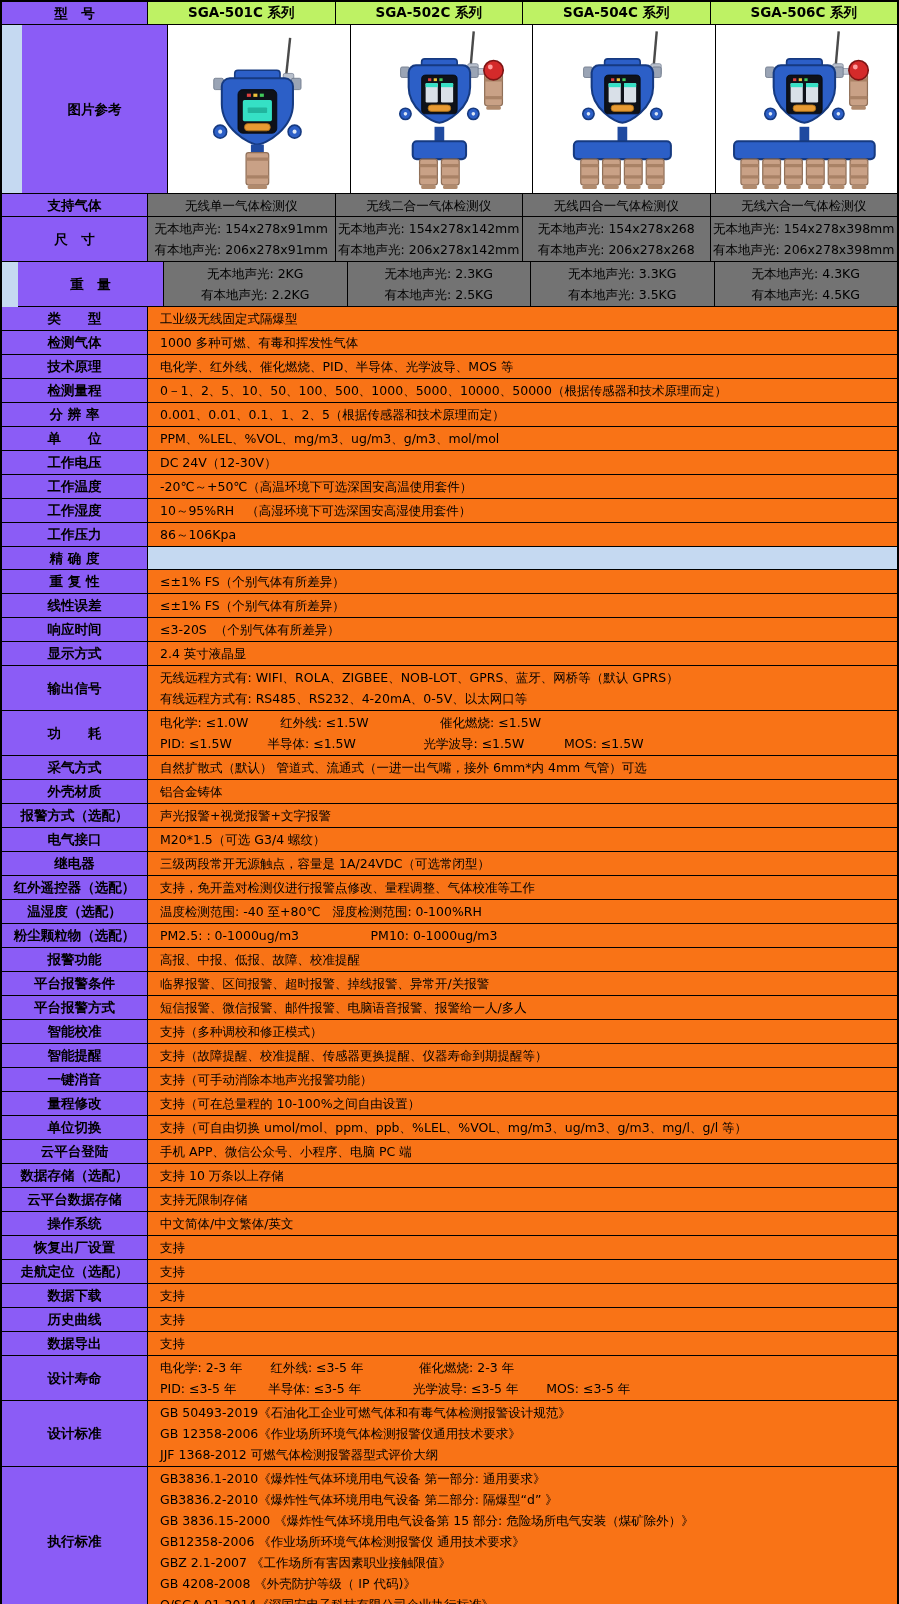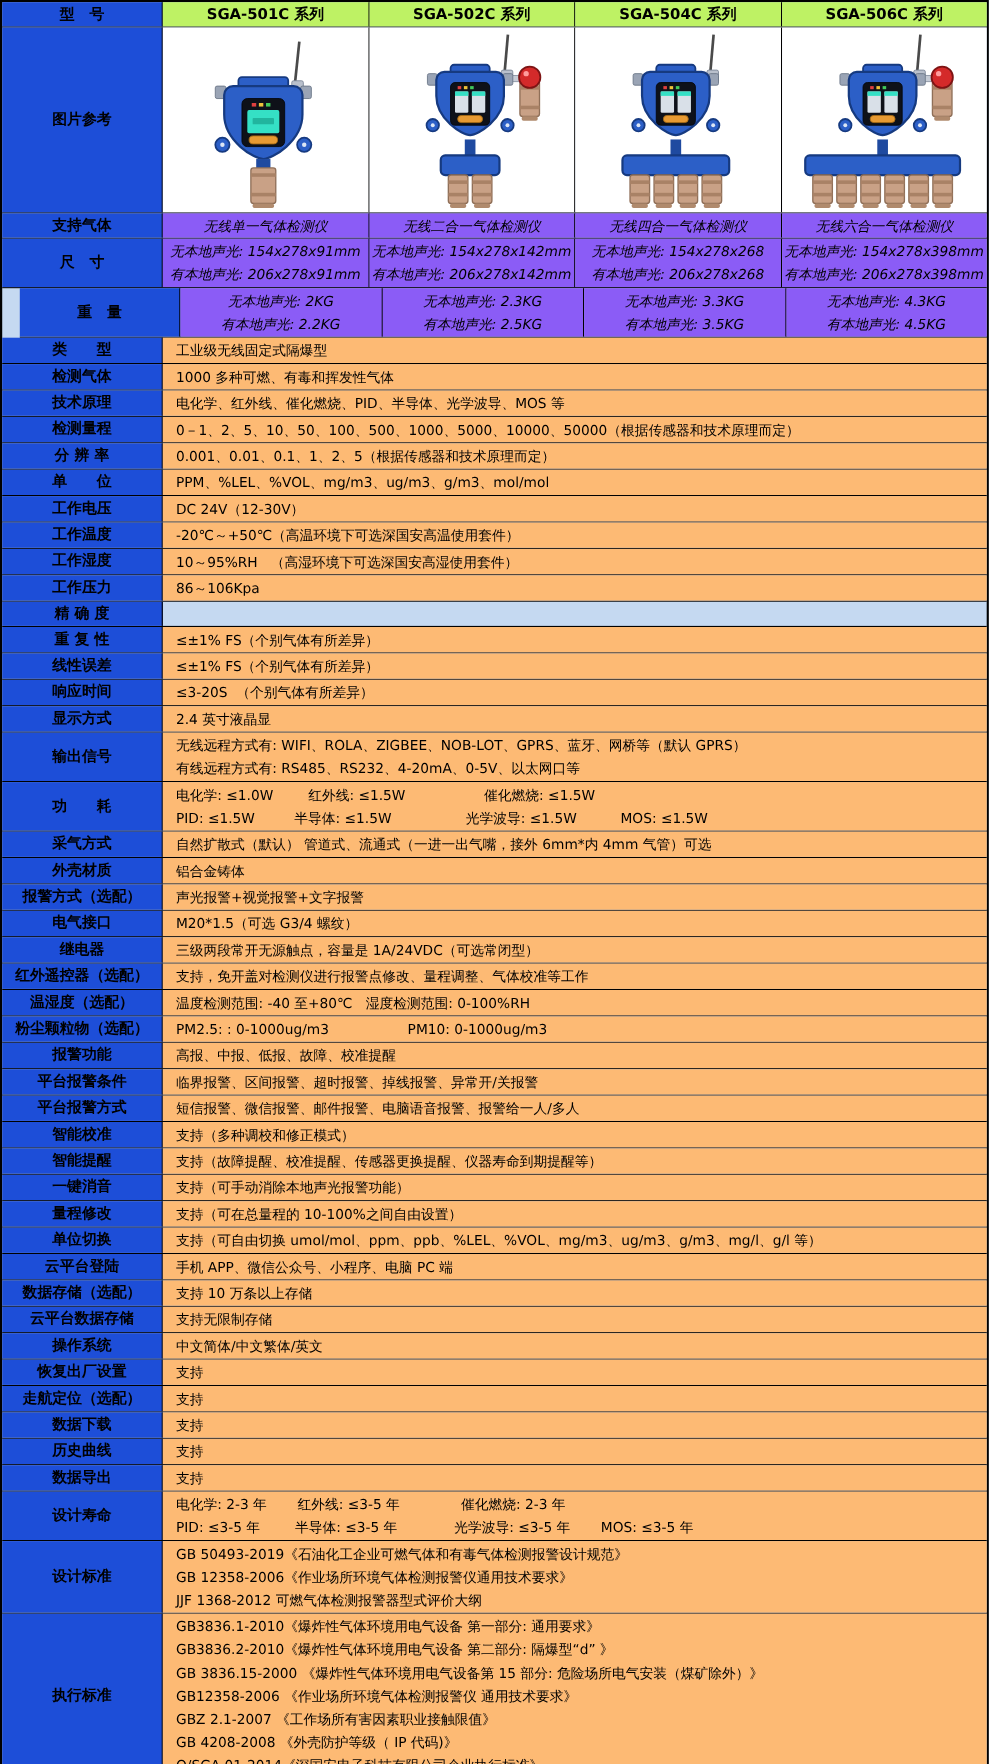--- a/index.html
+++ b/index.html
@@ -2,35 +2,35 @@
 <html><head>
 <meta charset="utf-8">
 <style>
   html,body{margin:0;padding:0;background:#fff;}
   body{width:899px;font-family:"DejaVu Sans","Liberation Sans",sans-serif;color:#000;}
   .spec-table{width:899px;border:2px solid #000;box-sizing:border-box;background:#C5D9F1;}
   .row{display:flex;border-bottom:1px solid #000;align-items:stretch;}
   .row:last-child{border-bottom:none;}
   #spec-rows .row:last-child{border-bottom:none;}
   .cell{box-sizing:border-box;}
-  .label-cell{flex:0 0 146px;width:146px;background:#1d4ed8;border-right:1px solid #000;
+  .label-cell{flex:0 0 146px;width:146px;background:#8b5cf6;border-right:1px solid #000;
     display:flex;align-items:center;justify-content:center;font-weight:bold;font-size:13.5px;
     white-space:pre;text-align:center;line-height:17px;padding:1px 2px;}
   .model-cell,.img-cell,.val-cell{flex:1 1 0;border-right:1px solid #000;}
   .model-cell:last-child,.img-cell:last-child,.val-cell:last-child{border-right:none;}
   .model-cell{background:#bef264;display:flex;align-items:center;justify-content:center;
     font-weight:bold;font-size:13.5px;}
   .img-cell{background:#fff;display:flex;align-items:center;justify-content:center;}
-  .val-cell{background:#8b5cf6;display:flex;flex-direction:column;align-items:center;
-    justify-content:center;font-size:12.5px;font-style:italic;}
-  .value-cell{flex:1 1 0;background:#fdba74;display:flex;flex-direction:column;
+  .val-cell{background:#737373;display:flex;flex-direction:column;align-items:center;
+    justify-content:center;font-size:12.5px;}
+  .value-cell{flex:1 1 0;background:#f97316;display:flex;flex-direction:column;
     justify-content:center;font-size:12.5px;padding:1px 22px 1px 12px;}
   .line{line-height:21px;white-space:pre-wrap;}
   .header-row{height:22px;}
-  .image-row{height:168px;}
+  .image-row{height:168px;padding-left:20px;}
   .support-row{height:22px;}
   .size-row{height:44px;}
   .weight-row{height:44px;margin-left:16px;}
   .spec-row{min-height:22px;}
 </style>
 </head>
 <body>
 
 <div class="spec-table">
 

